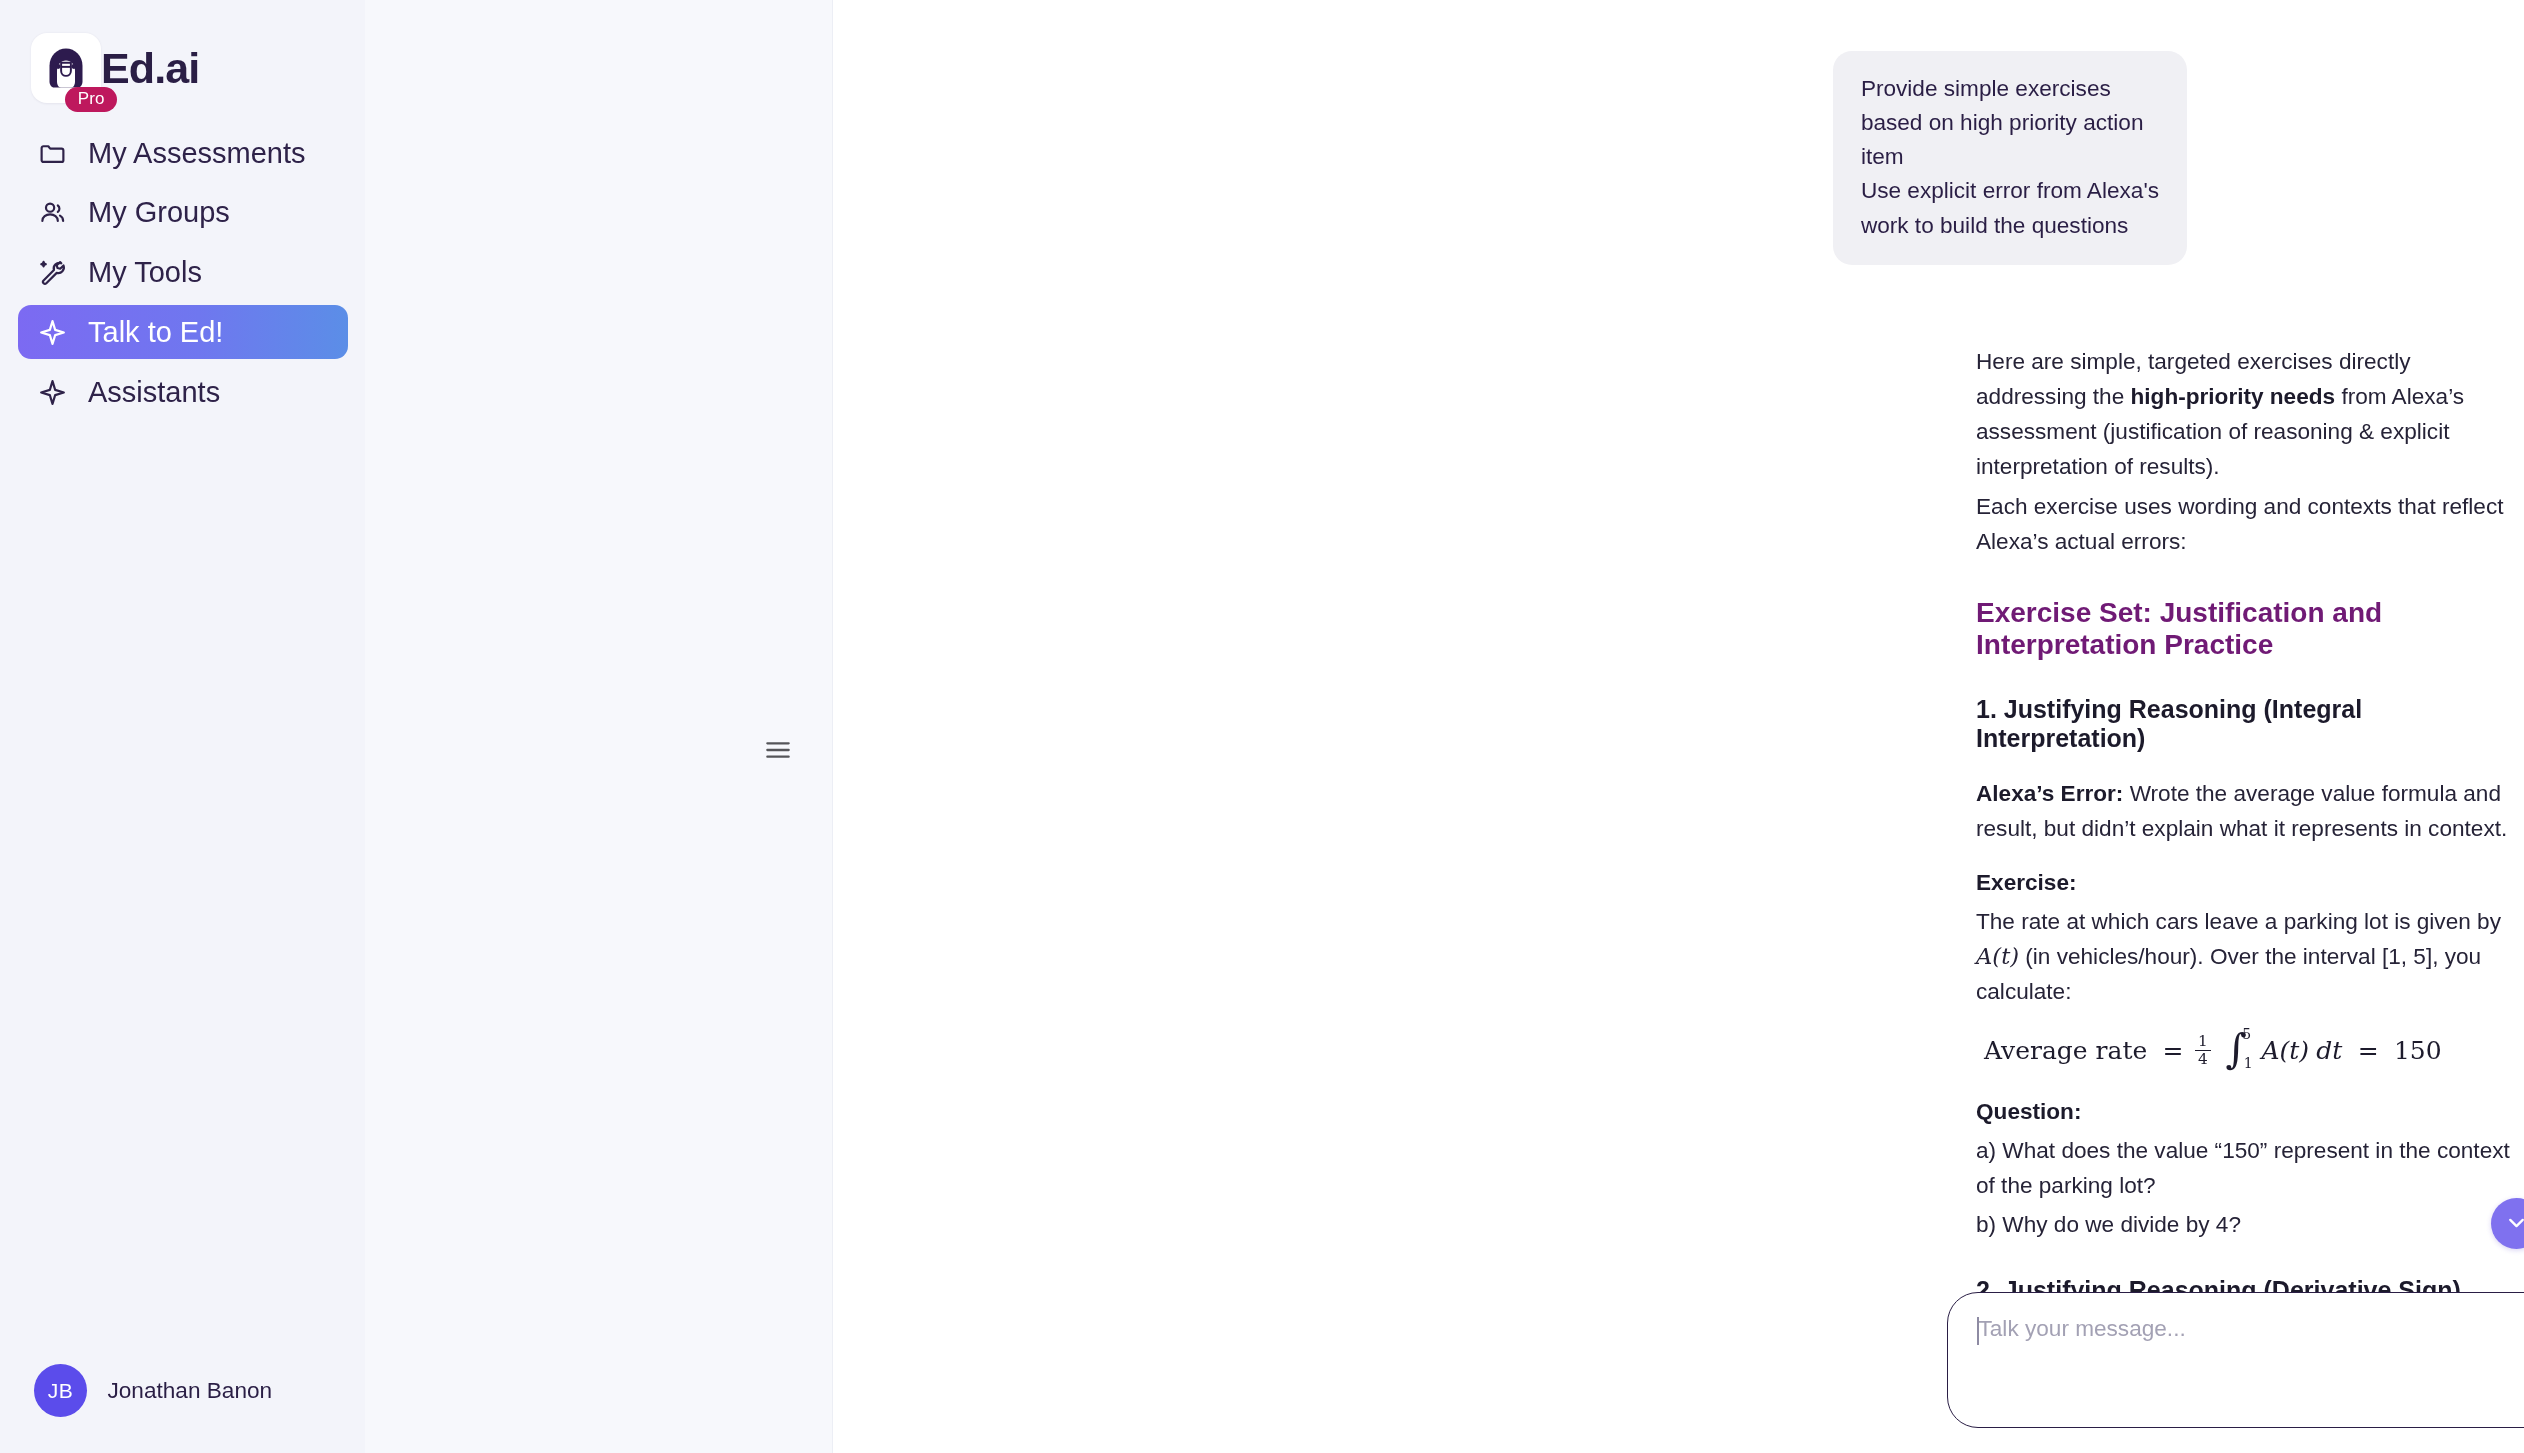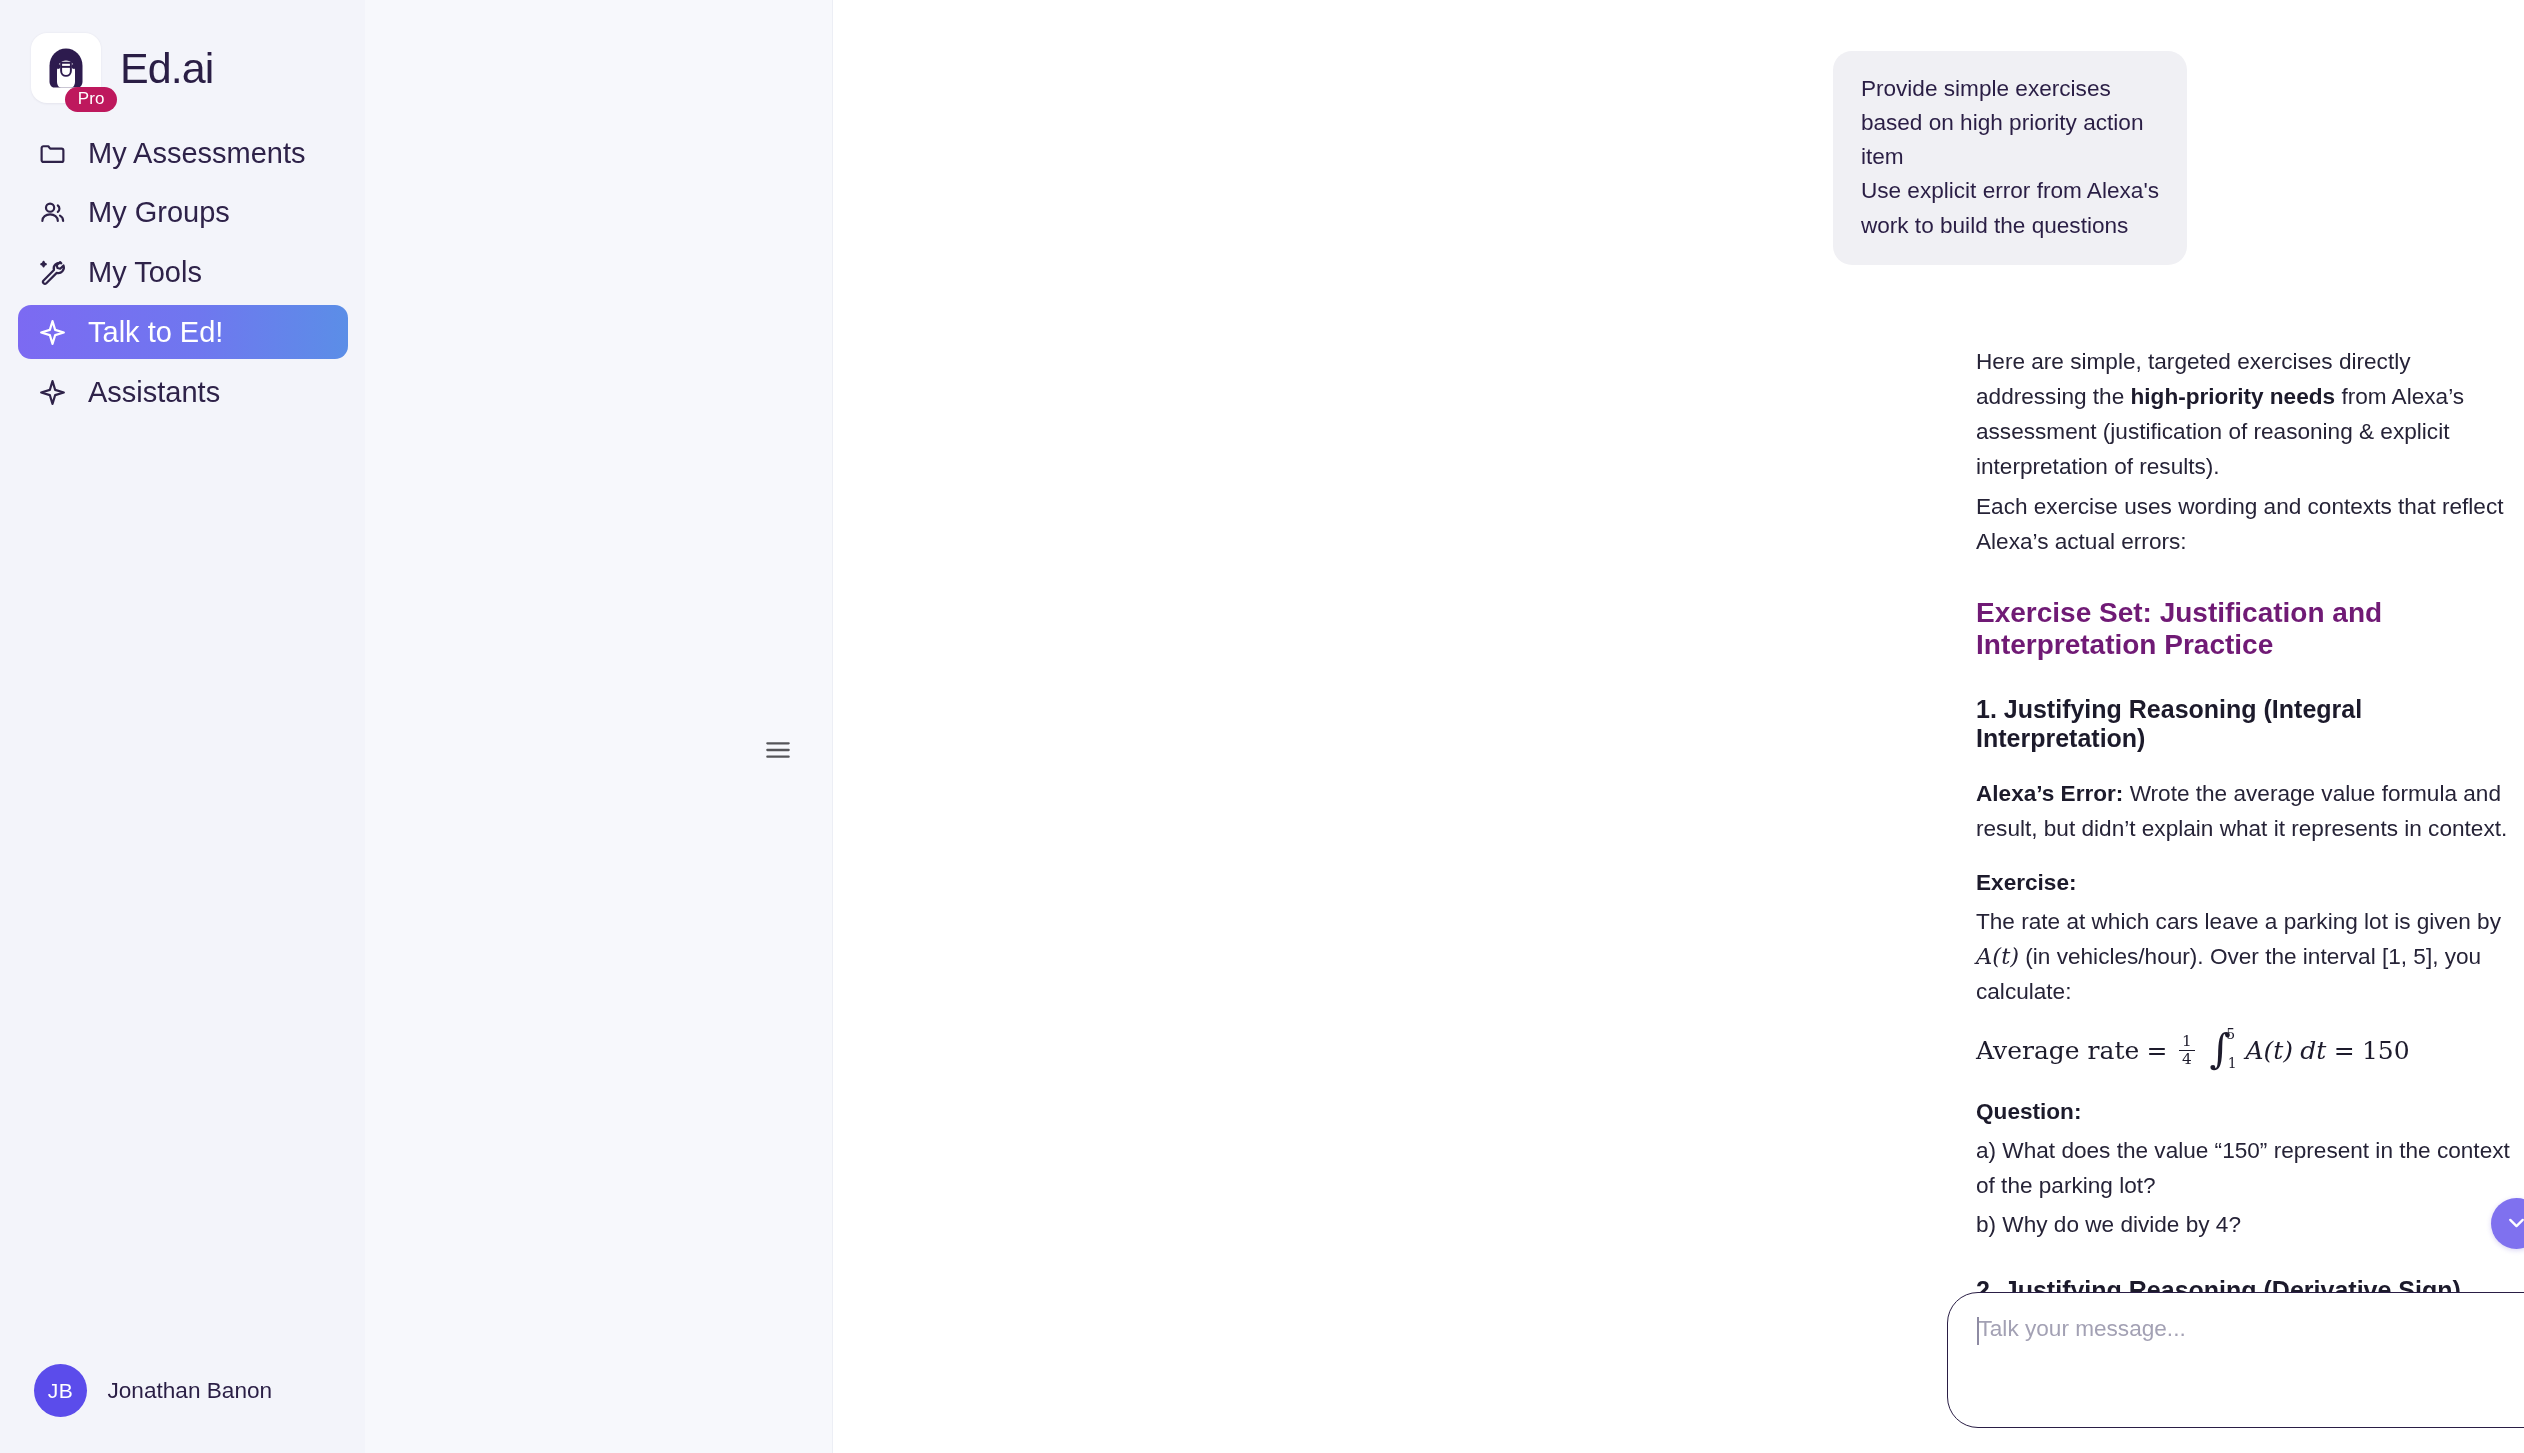--- a/index.html
+++ b/index.html
@@ -27,21 +27,21 @@
     box-shadow: 0 0.7px 2.2px rgba(40,25,70,0.07);
   }
   .pro-badge {
     position: absolute; right: -16px; bottom: -8.8px;
     background: #be185d; color: #fff;
     font-size: 17px; font-weight: 500;
     padding: 3.7px 12.4px 4.4px; border-radius: 730px;
     letter-spacing: 0.1px; line-height: 1;
   }
   .brand-name {
-    margin-left: 19px; font-size: 43px; font-weight: 400;
+    font-size: 43px; font-weight: 700;
     color: #2a1e45; letter-spacing: -0.9px;
   }
 
   .nav { margin-top: 16px; padding: 0 17.5px; display: flex; flex-direction: column; gap: 5.8px; }
   .nav-item {
     display: flex; align-items: center; gap: 20.5px;
     height: 54px; padding: 0 19px; border-radius: 13px;
     color: #2e2249; font-size: 29px; font-weight: 400;
     cursor: pointer; user-select: none;
   }
@@ -117,21 +117,21 @@
     font-size: 25px; font-weight: 600; color: #1c1a2b;
     margin: 34px 0 23.4px; max-width: 913px;
   }
   .assistant b, .assistant strong { font-weight: 700; color: #1c1a2b; }
   .mathline {
     font-family: "DejaVu Serif", serif; font-style: italic;
     font-size: 25px; color: #1d1b2c; margin: 22px 0 25px;
     display: flex; align-items: center; gap: 7.3px;
   }
   .mi { font-family: "DejaVu Serif", serif; font-style: italic; }
-  .mroman { font-family: "DejaVu Serif", serif; font-style: normal; }
+  .mroman { font-family: "DejaVu Serif", serif; font-style: normal; margin-left: 8px; }
   .frac { display: inline-flex; flex-direction: column; align-items: center; vertical-align: middle;
           font-size: 15.3px; line-height: 1.05; margin: 0 4.4px; font-style: normal; }
   .frac .num { border-bottom: 1.2px solid #1d1b2c; padding: 0 2.9px 0.7px; }
   .frac .den { padding: 0.7px 2.9px 0; }
   .intg { display: inline-flex; align-items: center; margin: 0 2.9px; }
   .intg .sym { font-size: 41px; font-family: "DejaVu Serif", serif; font-style: italic; line-height: .78; }
   .intg .lim { display: inline-flex; flex-direction: column; font-size: 14px; font-style: normal;
                line-height: 1.1; margin-left: -4.4px; height: 37px; justify-content: space-between; }
   .intg .lim .up { position: relative; top: -4.4px; }
   .intg .lim .lo { position: relative; bottom: -2.9px; left: 1.5px; }

